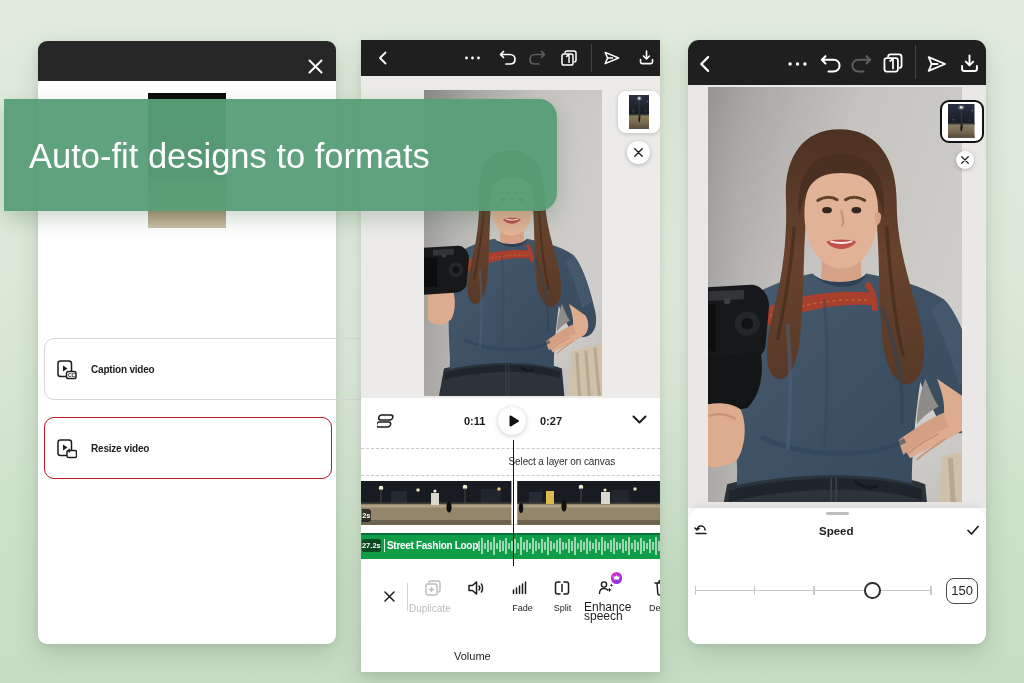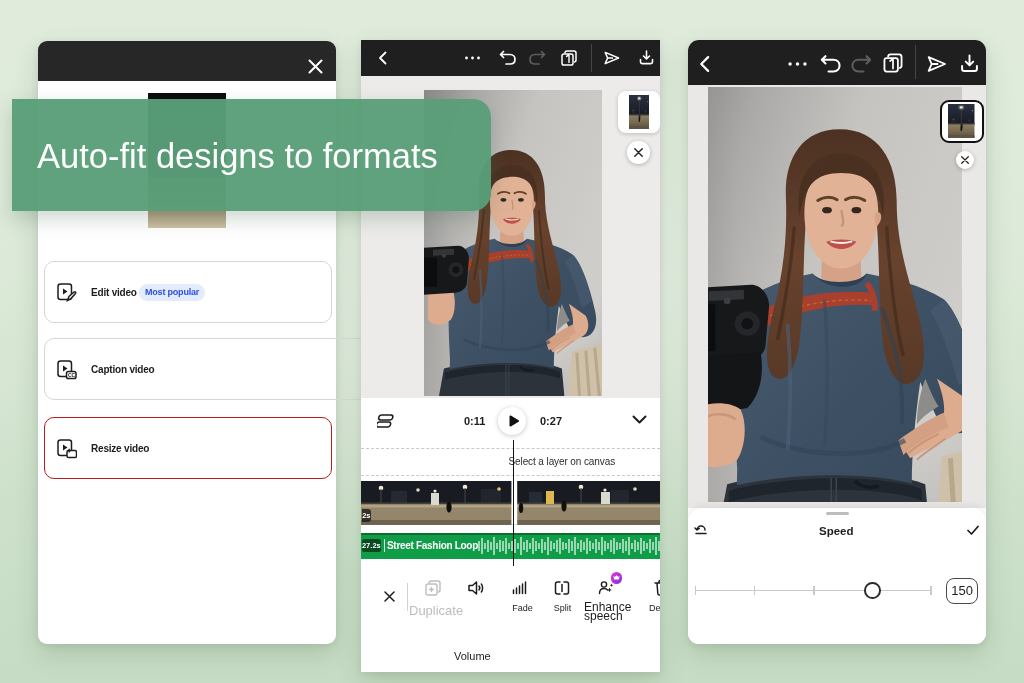--- a/index.html
+++ b/index.html
@@ -135,29 +135,20 @@
       </svg>
   </div>
 
   <div class="abs" style="left:110px; top:52px; width:78px; height:135px; background:#000; overflow:hidden;">
     <div class="abs" style="left:0; top:0; width:78px; height:7px; background:#0a0a0a;"></div>
     <div class="abs" style="left:0; top:7px; width:78px; height:75px; background:linear-gradient(180deg,#272b33,#1d2026);"></div>
     <div class="abs" style="left:0; top:82px; width:78px; height:3px; background:#3f3c35;"></div>
     <div class="abs" style="left:0; top:85px; width:78px; height:50px; background:linear-gradient(180deg,#6e6450 0%,#8d7f66 40%,#a99878 68%,#cfc3ab 100%);"></div>
   </div>
 
-  <div class="abs" style="left:6px; top:220px; width:288px; height:62px; border:1px solid #d7d7d7; border-radius:10px;">
-    <svg class="abs" style="left:12px; top:21px;" width="20" height="20" viewBox="0 0 20 20" fill="none" stroke="#1d1d1d" stroke-width="1.5">
-      <rect x="1" y="1" width="13.5" height="15.5" rx="2.5"></rect>
-      <path d="M6 5.6 L10.5 8.6 L6 11.6 Z" fill="#1d1d1d" stroke="none"></path>
-      <path d="M10.5 17.5 L12 13.5 L17 9 C18 8.2 19.3 9.4 18.4 10.4 L14 15.6 Z" fill="#fff"></path>
-    </svg>
-    <span class="abs" style="left:46px; top:25px; font-size:10px; letter-spacing:-0.2px; font-weight:bold; color:#1d1d1d;">Edit video</span>
-    <div class="abs" style="left:94px; top:22px; height:17px; padding:0 6px; background:#e4ecfc; border-radius:9px; font-size:9px; letter-spacing:-0.2px; font-weight:bold; color:#2a50e0; line-height:17px;">Most popular</div>
-  </div>
   <div class="abs" style="left:6px; top:297px; width:344px; height:62px; border:1px solid #d7d7d7; border-radius:10px;">
     <svg class="abs" style="left:12px; top:21px;" width="20" height="20" viewBox="0 0 20 20" fill="none" stroke="#1d1d1d" stroke-width="1.5">
       <rect x="1" y="1" width="13.5" height="15.5" rx="2.5"></rect>
       <path d="M6 5.6 L10.5 8.6 L6 11.6 Z" fill="#1d1d1d" stroke="none"></path>
       <rect x="9.5" y="11.5" width="9.5" height="7" rx="1.8" fill="#fff"></rect>
       <text x="11" y="17" font-size="5" font-weight="bold" fill="#1d1d1d" stroke="none" font-family="Liberation Sans">CC</text>
     </svg>
     <span class="abs" style="left:46px; top:25px; font-size:10px; letter-spacing:-0.2px; font-weight:bold; color:#1d1d1d;">Caption video</span>
   </div>
   <div class="abs" style="left:6px; top:376px; width:288px; height:62px; border:1px solid #b91c1c; border-radius:10px;">
@@ -284,21 +275,21 @@
 
   <svg class="abs" style="left:22.5px; top:551.2px;" width="11" height="11" viewBox="0 0 11 11">
       <path d="M1 1 L10 10 M10 1 L1 10" stroke="#1d1d1d" stroke-width="1.5" stroke-linecap="round"></path>
     </svg>
   <div class="abs" style="left:46.2px; top:542.5px; width:1px; height:28px; background:#d2d2d2;"></div>
   <svg class="abs" style="left:61.5px; top:538.4px;" width="20" height="20" viewBox="0 0 20 20" stroke="#bdbdbd" fill="none" stroke-width="1.4">
       <path d="M6 5 C6 3.9 6.9 3 8 3 L15 3 C16.1 3 17 3.9 17 5 L17 12 C17 13.1 16.1 14 15 14"></path>
       <rect x="3" y="6" width="11" height="11" rx="2"></rect>
       <path d="M8.5 9 L8.5 14 M6 11.5 L11 11.5"></path>
     </svg>
-  <span class="abs" style="left:48px; top:562.8px; width:45px; text-align:right; font-size:13px; color:#bdbdbd;">Duplicate</span>
+  <span class="abs" style="left:48px; top:562.8px; width:45px; text-align:left; font-size:10px; color:#bdbdbd;">Duplicate</span>
   <svg class="abs" style="left:105.3px; top:538.4px;" width="20" height="20" viewBox="0 0 20 20" stroke="#1d1d1d" fill="none" stroke-width="1.5">
       <path d="M3 7.5 L6.5 7.5 L10.5 4 L10.5 16 L6.5 12.5 L3 12.5 Z" stroke-linejoin="round"></path>
       <path d="M13 8 C13.8 9 13.8 11 13 12" stroke-linecap="round"></path>
       <path d="M15.3 6 C17 7.7 17 12.3 15.3 14" stroke-linecap="round"></path>
     </svg>
   <span class="abs" style="left:93px; top:562.8px; width:45px; text-align:left; font-size:11px; color:#1d1d1d;margin-top:47px;">Volume</span>
   <svg class="abs" style="left:148.5px; top:538.4px;" width="20" height="20" viewBox="0 0 20 20" stroke="#1d1d1d" fill="none" stroke-width="1.5">
       <path d="M3.5 12 L3.5 15.5 M6.5 10 L6.5 15.5 M9.5 8 L9.5 15.5 M12.5 6 L12.5 15.5 M15.5 4 L15.5 15.5" stroke-linecap="round"></path>
     </svg>
   <span class="abs" style="left:139px; top:562.8px; width:45px; text-align:center; font-size:9px; color:#1d1d1d;">Fade</span>
@@ -389,15 +380,15 @@
 
   <div class="abs" style="left:6.9px; top:549.8px; width:236.9px; height:1.6px; background:#c9c9c9;"></div>
   <div class="abs" style="left:6.9px; top:546.1px; width:1.6px; height:9px; background:#c9c9c9;"></div>
   <div class="abs" style="left:65.7px; top:546.1px; width:1.6px; height:9px; background:#c9c9c9;"></div>
   <div class="abs" style="left:125.1px; top:546.1px; width:1.6px; height:9px; background:#c9c9c9;"></div>
   <div class="abs" style="left:242.2px; top:546.1px; width:1.6px; height:9px; background:#c9c9c9;"></div>
   <div class="abs" style="left:176.2px; top:542.2px; width:16.6px; height:16.6px; background:#fff; border:2.2px solid #2c2c2c; border-radius:50%;"></div>
   <div class="abs" style="left:257.8px; top:538.1px; width:32.7px; height:25.8px; border:1.6px solid #4a4a4a; border-radius:8px; text-align:center; line-height:23px; font-size:13px; color:#1d1d1d;">150</div>
 </div>
 
-<div class="abs" style="left:12px; top:99px; width:479px; height:112px; background:rgba(88,158,120,0.96); border-radius:0 18px 18px 0; box-shadow:0 8px 20px rgba(60,100,70,0.25);">
+<div class="abs" style="left:4px; top:99px; width:553px; height:112px; background:rgba(88,158,120,0.96); border-radius:0 18px 18px 0; box-shadow:0 8px 20px rgba(60,100,70,0.25);">
   <span class="abs" style="left:25px; top:38px; font-size:34.5px; color:#fff;">Auto-fit designs to formats</span>
 </div>
 
 </body></html>

